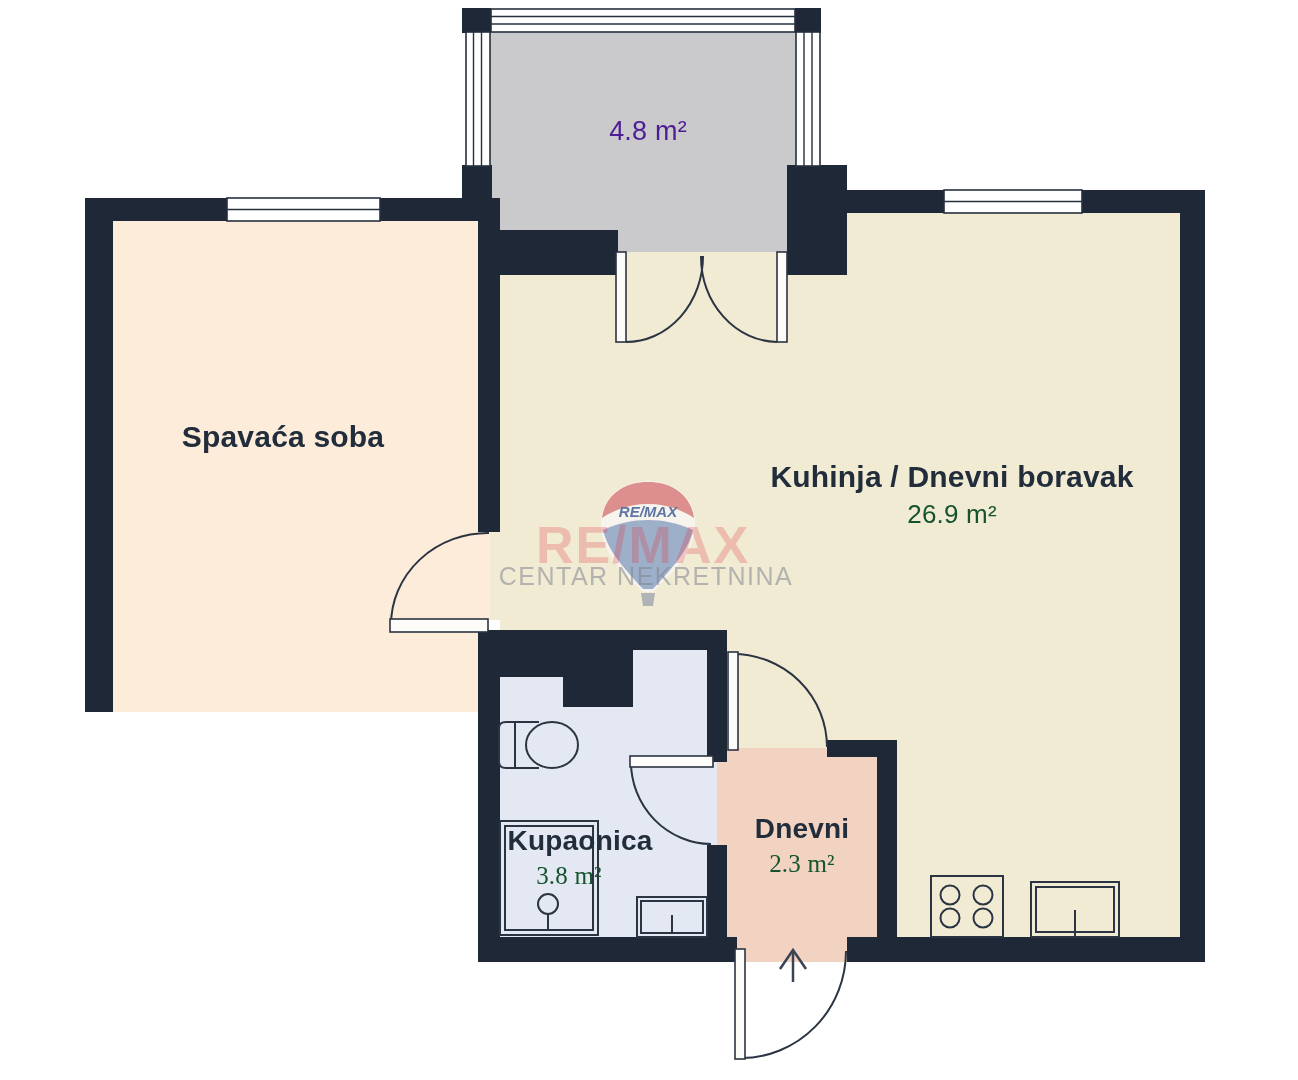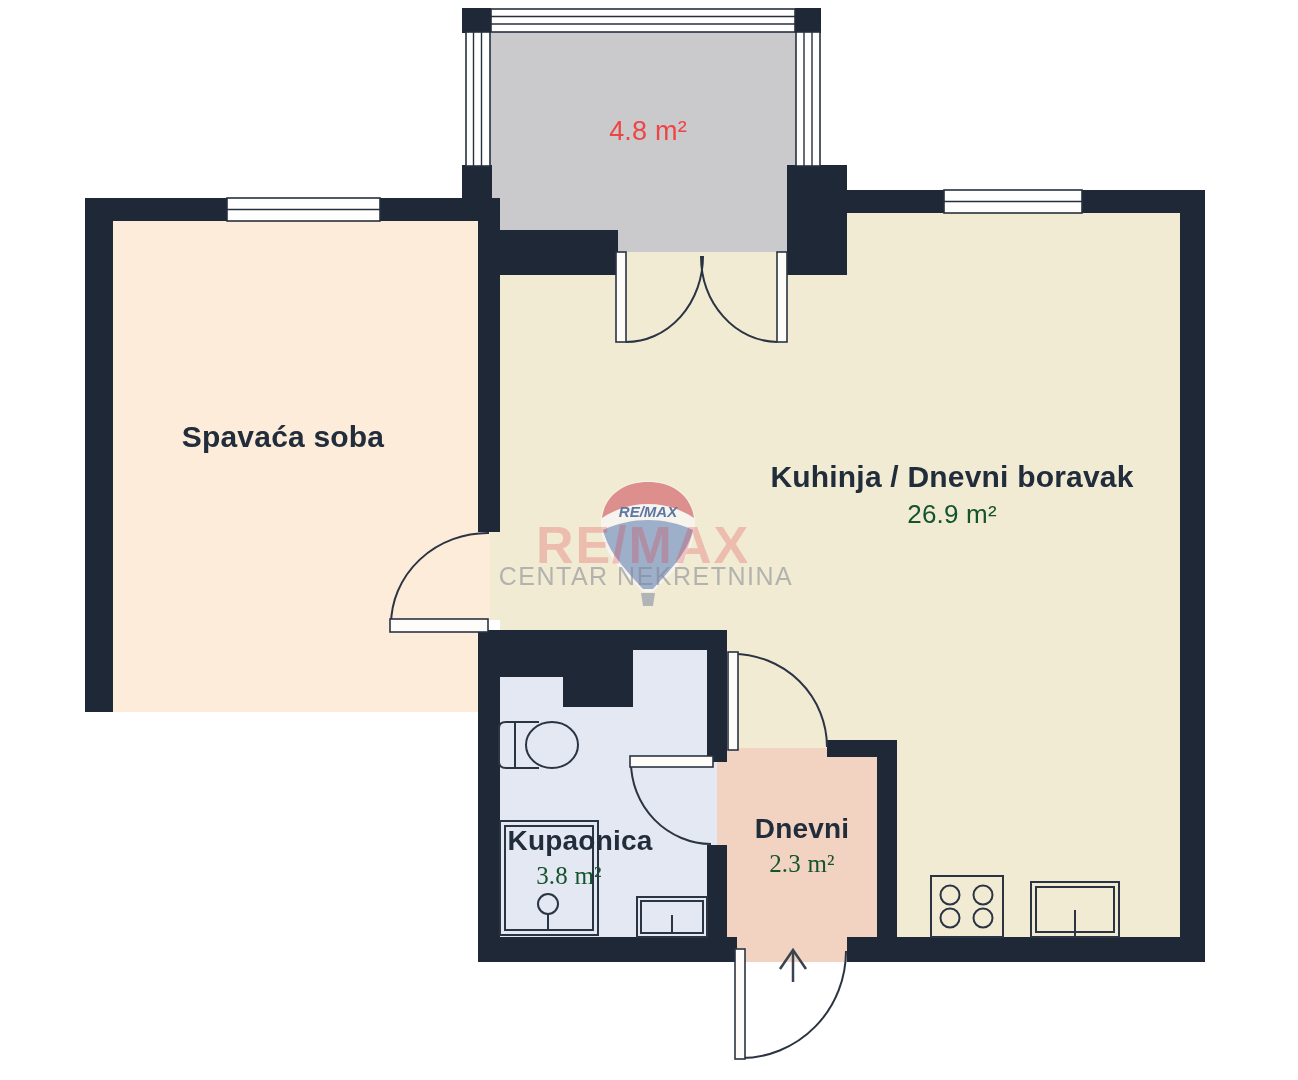--- a/index.html
+++ b/index.html
@@ -18,21 +18,21 @@
   .leaf{fill:#fdfcf8;stroke:#2b3442;stroke-width:1.6;}
   .arc{fill:none;stroke:#2b3442;stroke-width:2;}
   .fx{fill:none;stroke:#2b3442;stroke-width:2;}
   .label{position:absolute;transform:translate(-50%,-50%);white-space:nowrap;
          font-weight:700;color:#222d3c;letter-spacing:.2px;}
   .name-lg{font-size:30px;}
   .name-md{font-size:28px;}
   .area{font-weight:400;color:#14532d;}
   .area-lg{font-size:26px;}
   .area-md{font-size:25px;font-family:Liberation Serif, serif;}
-  .area-balcony{font-weight:400;font-size:27px;color:#ef4444;}
+  .area-balcony{font-weight:400;font-size:27px;color:#4c1d95;}
   .wm-red{position:absolute;transform:translate(-50%,-50%);font-weight:700;font-size:52px;
           letter-spacing:2px;color:rgba(225,55,65,.26);white-space:nowrap;}
   .wm-sub{position:absolute;transform:translate(-50%,-50%);font-weight:400;font-size:25px;
           letter-spacing:1.5px;color:rgba(125,132,142,.55);white-space:nowrap;text-align:right;}
   .balloon-text{font-family:"Liberation Sans",sans-serif;font-weight:700;font-style:italic;
           font-size:15px;fill:#44629e;text-anchor:middle;}
 </style>
 </head>
 <body>
 

